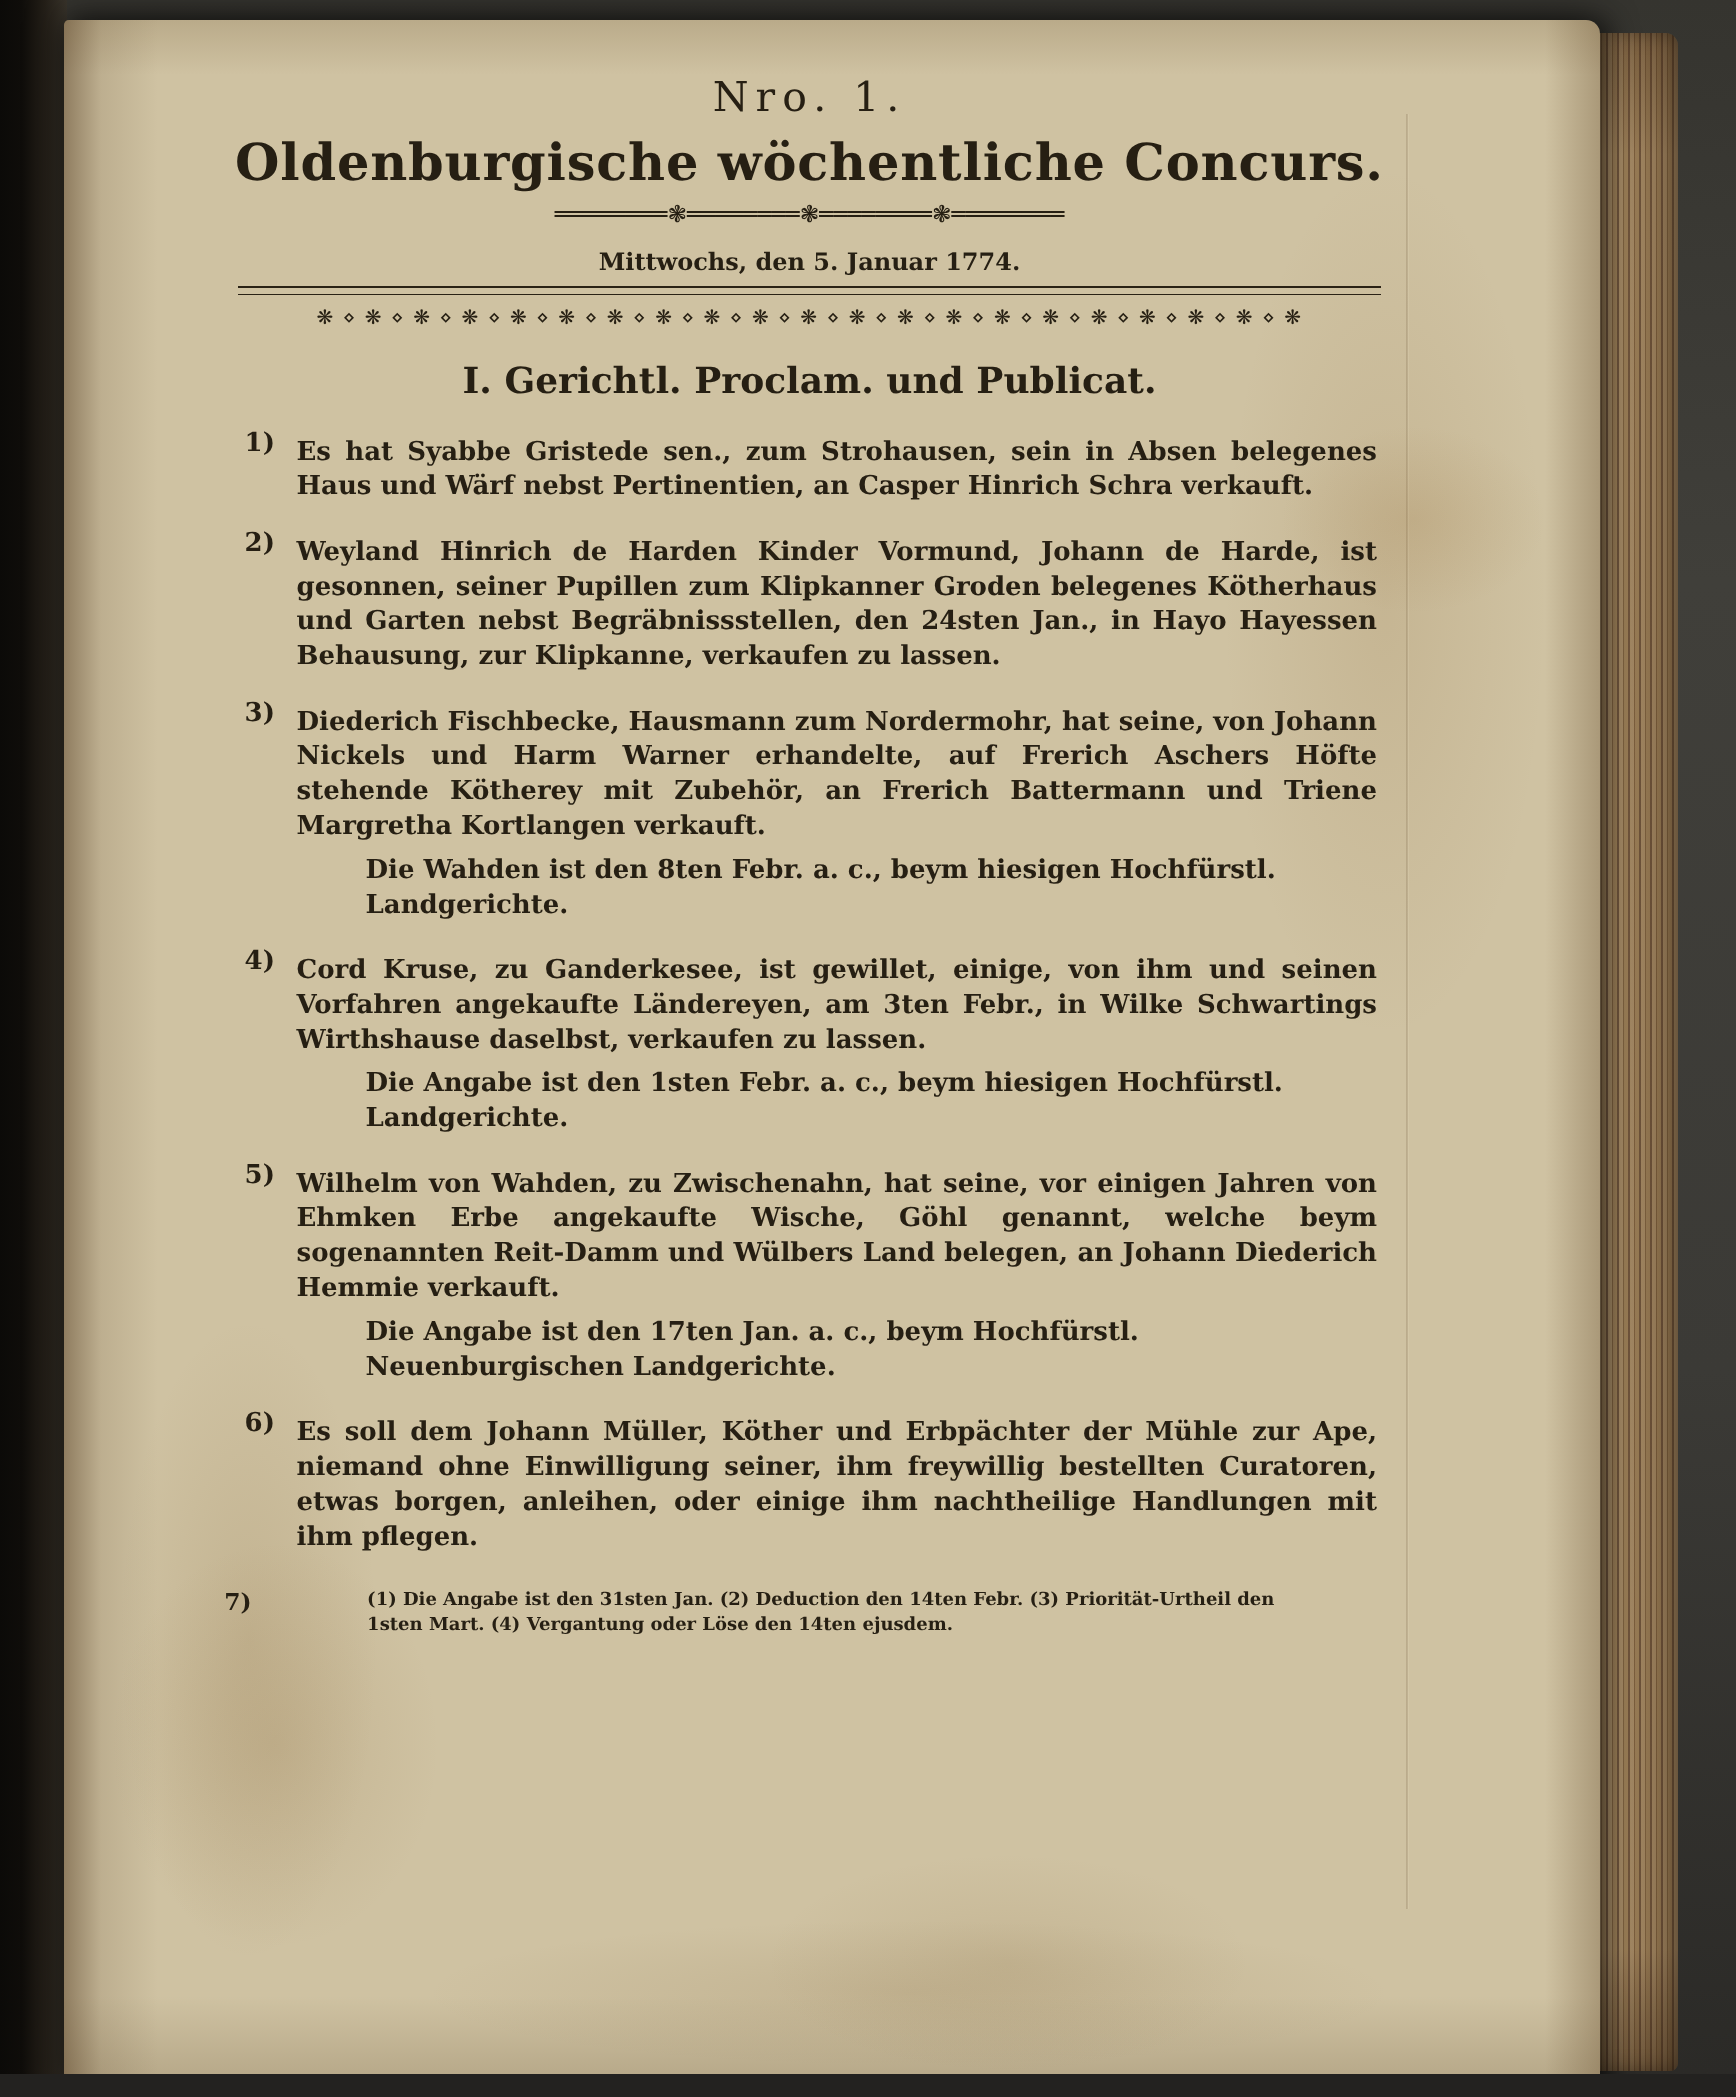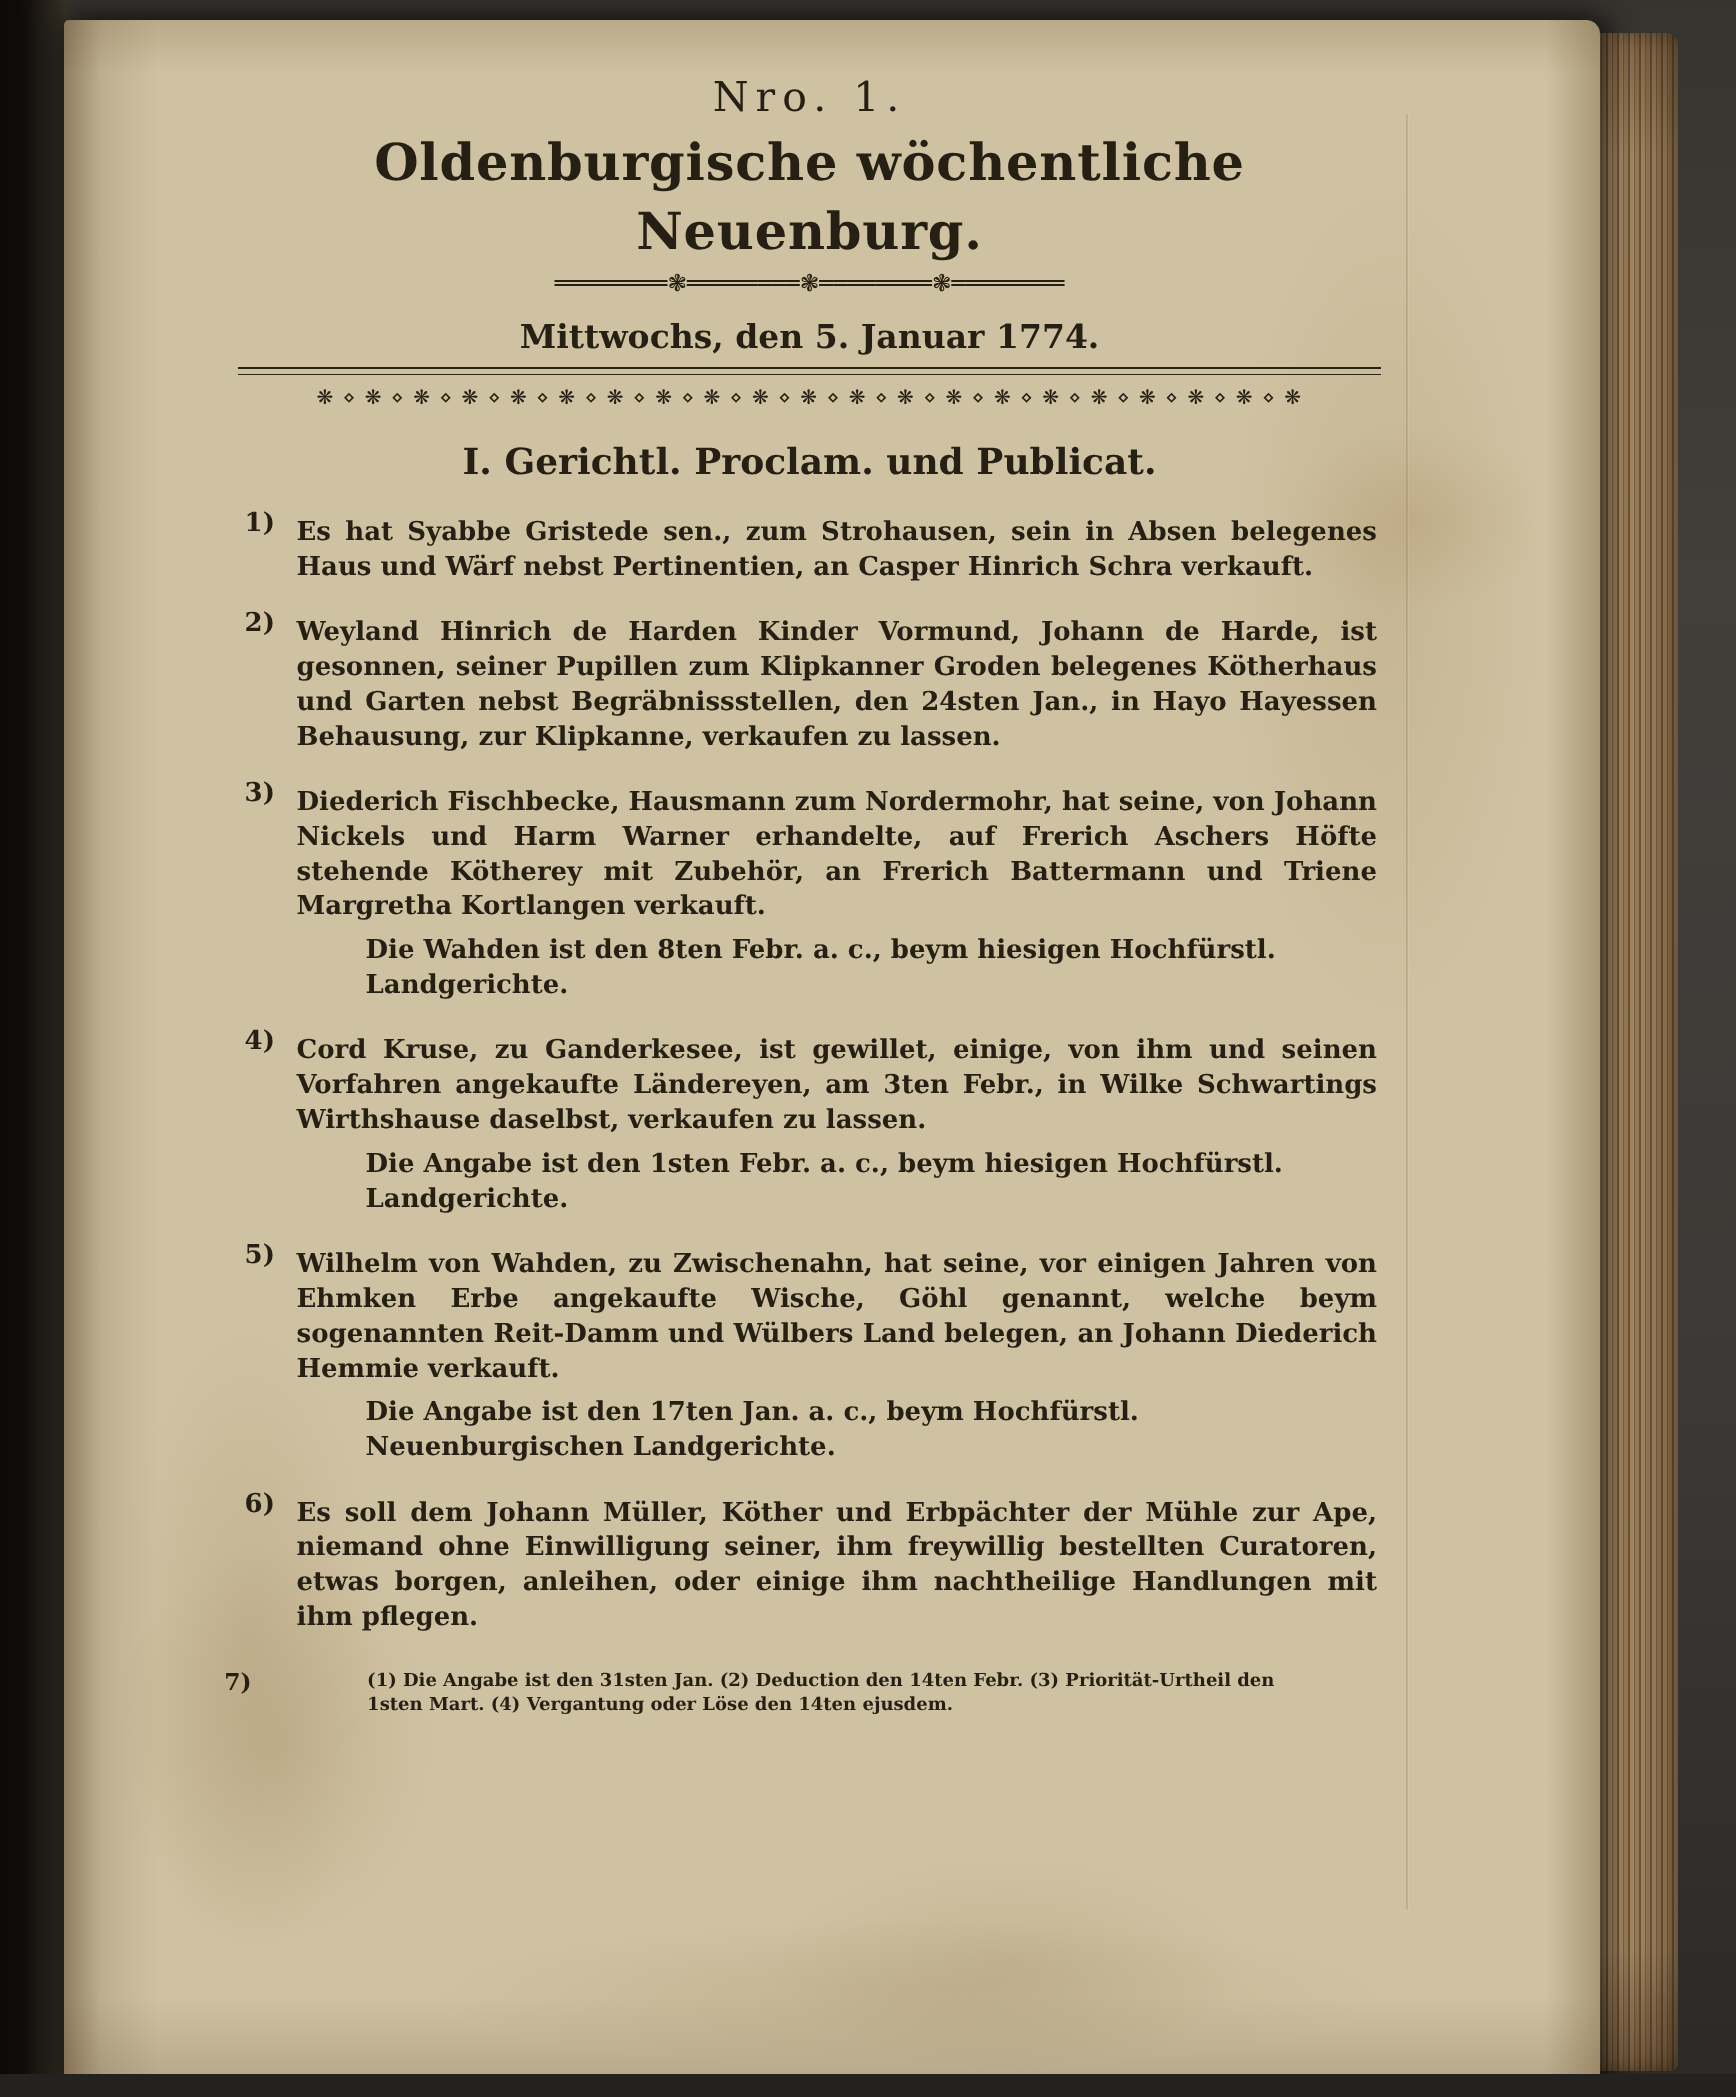--- a/index.html
+++ b/index.html
@@ -48,21 +48,21 @@
   #content {
     position:absolute; left:169px; top:45px; width:1153px;
     color:#261f13;
     font-size:26px; line-height:1.34; font-weight:700;
     text-rendering:geometricPrecision;
   }
   .center { text-align:center; }
   #nro { font-size:41px; font-weight:400; letter-spacing:7px; margin:4.7px 0 3.1px; }
   #masthead-title { font-size:51px; font-weight:700; letter-spacing:0.8px; margin:4.7px 0 1.6px; }
   #title-rule { font-size:23.4px; font-weight:400; letter-spacing:0; margin:1.6px 0 7.8px; white-space:nowrap; overflow:hidden; }
-  #date-line { font-size:33px; margin:15.6px 0 7.8px; }
+  #date-line { font-size:24px; margin:15.6px 0 7.8px; }
   #date-rule { height:5.5px; border-top:2.3px solid #2a2215; border-bottom:1.6px solid #2a2215; margin:7.8px 4.7px 9.4px; }
   #ornament-row { font-size:20px; font-weight:400; white-space:nowrap; overflow:hidden; margin:1.6px 0 26.5px; letter-spacing:1.6px; }
   #section-heading { font-size:36px; margin:12px 0 20px; }
 
   .item { display:flex; gap:12.5px; margin:0 0 12.5px; }
   .item .num { min-width:42px; text-align:right; flex:none; }
   .item .itext { flex:1; }
   .item p { margin:9px; text-align:justify; }
   .item p.note { padding-left:69px; padding-right:23.4px; margin-top:1.6px; text-align:left; }
   .item.compact { font-size:23.4px; margin-left:-23.4px; margin-top:23.4px; }
@@ -80,21 +80,21 @@
 
     <div class="crease" style="left:1342px;"></div>
     <div class="stain" style="left:1217px; top:406px; width:265px; height:187px; background:radial-gradient(closest-side, rgba(150,110,55,0.16), rgba(0,0,0,0));"></div>
     <div class="stain" style="left:47px; top:1522px; width:328px; height:406px; background:radial-gradient(closest-side, rgba(135,102,55,0.16), rgba(0,0,0,0));"></div>
     <div class="stain" style="left:702px; top:1834px; width:484px; height:218px; background:radial-gradient(closest-side, rgba(125,95,50,0.12), rgba(0,0,0,0));"></div>
 
     <div id="content">
 
       <div id="nro" class="center">Nro. 1.</div>
 
-      <div id="masthead-title" class="center">Oldenburgische wöchentliche Neuenburg.</div>
+      <div id="masthead-title" class="center">Oldenburgische wöchentliche Concurs.</div>
 
       <div id="title-rule" class="center">════════❃════════❃════════❃════════</div>
 
       <div id="date-line" class="center">Mittwochs, den 5. Januar 1774.</div>
 
       <div id="date-rule"></div>
 
       <div id="ornament-row" class="center">❋ ⋄ ❋ ⋄ ❋ ⋄ ❋ ⋄ ❋ ⋄ ❋ ⋄ ❋ ⋄ ❋ ⋄ ❋ ⋄ ❋ ⋄ ❋ ⋄ ❋ ⋄ ❋ ⋄ ❋ ⋄ ❋ ⋄ ❋ ⋄ ❋ ⋄ ❋ ⋄ ❋ ⋄ ❋ ⋄ ❋</div>
 
       <div id="section-heading" class="center">I. Gerichtl. Proclam. und Publicat.</div>

